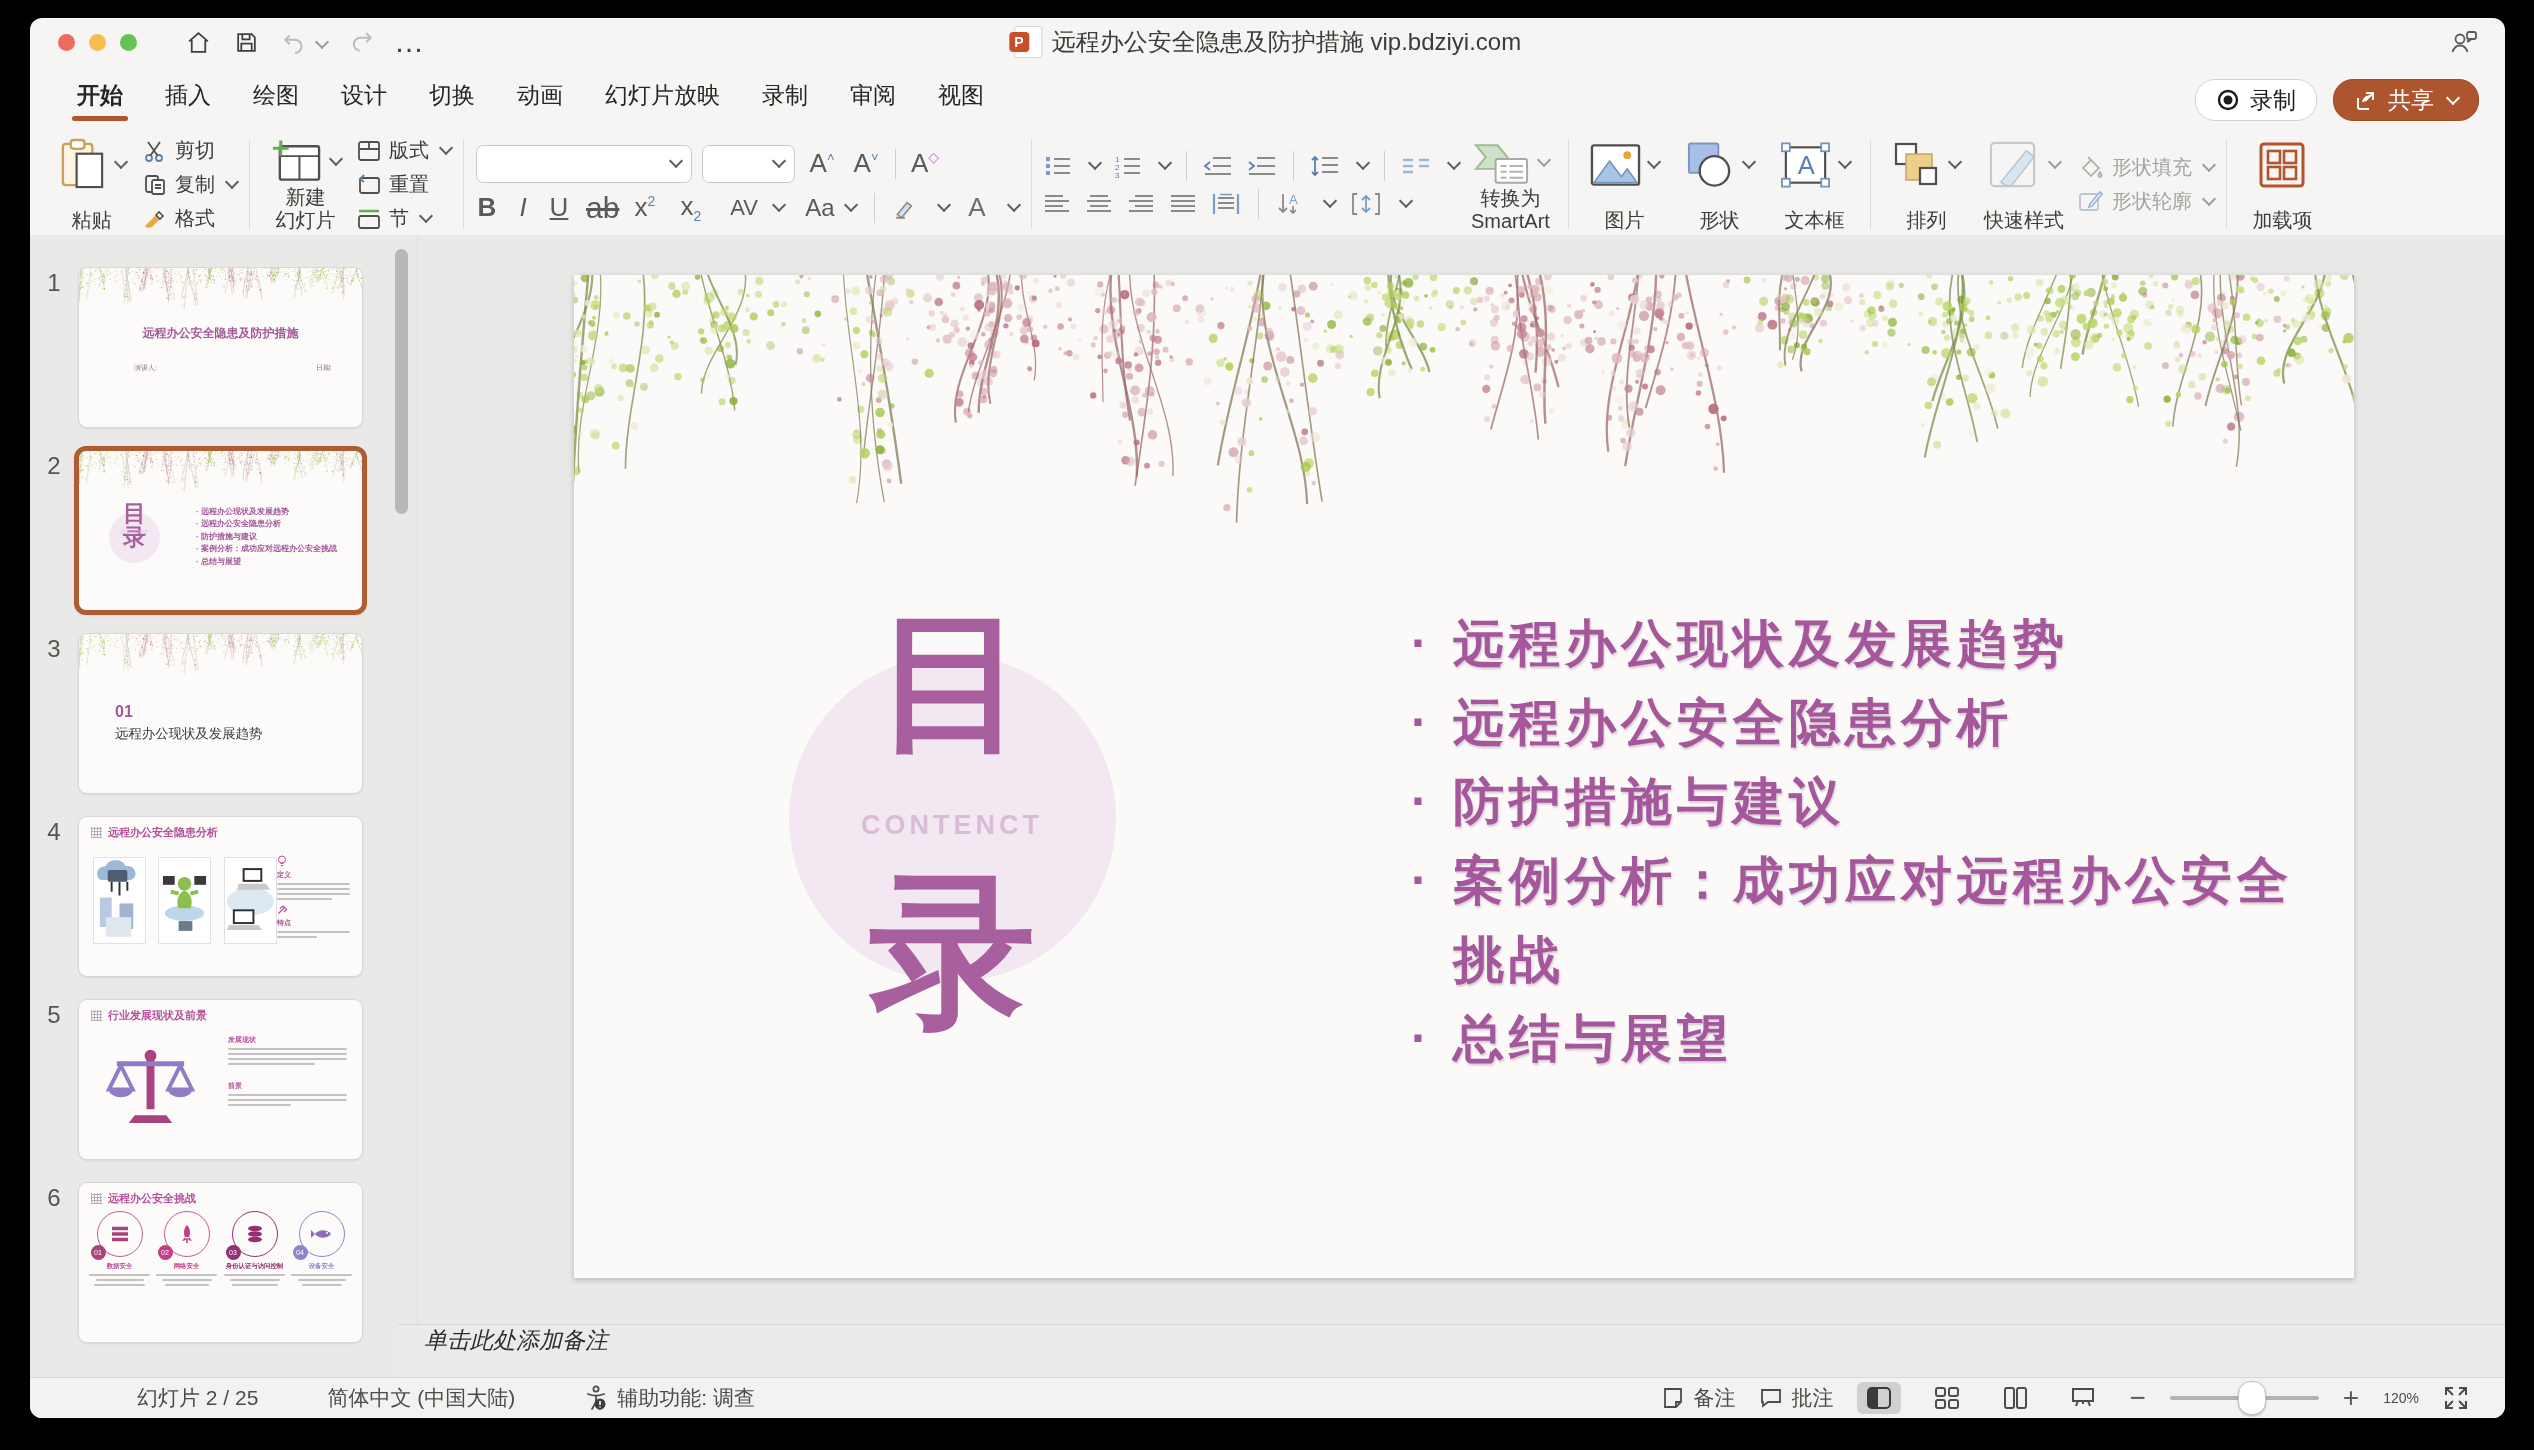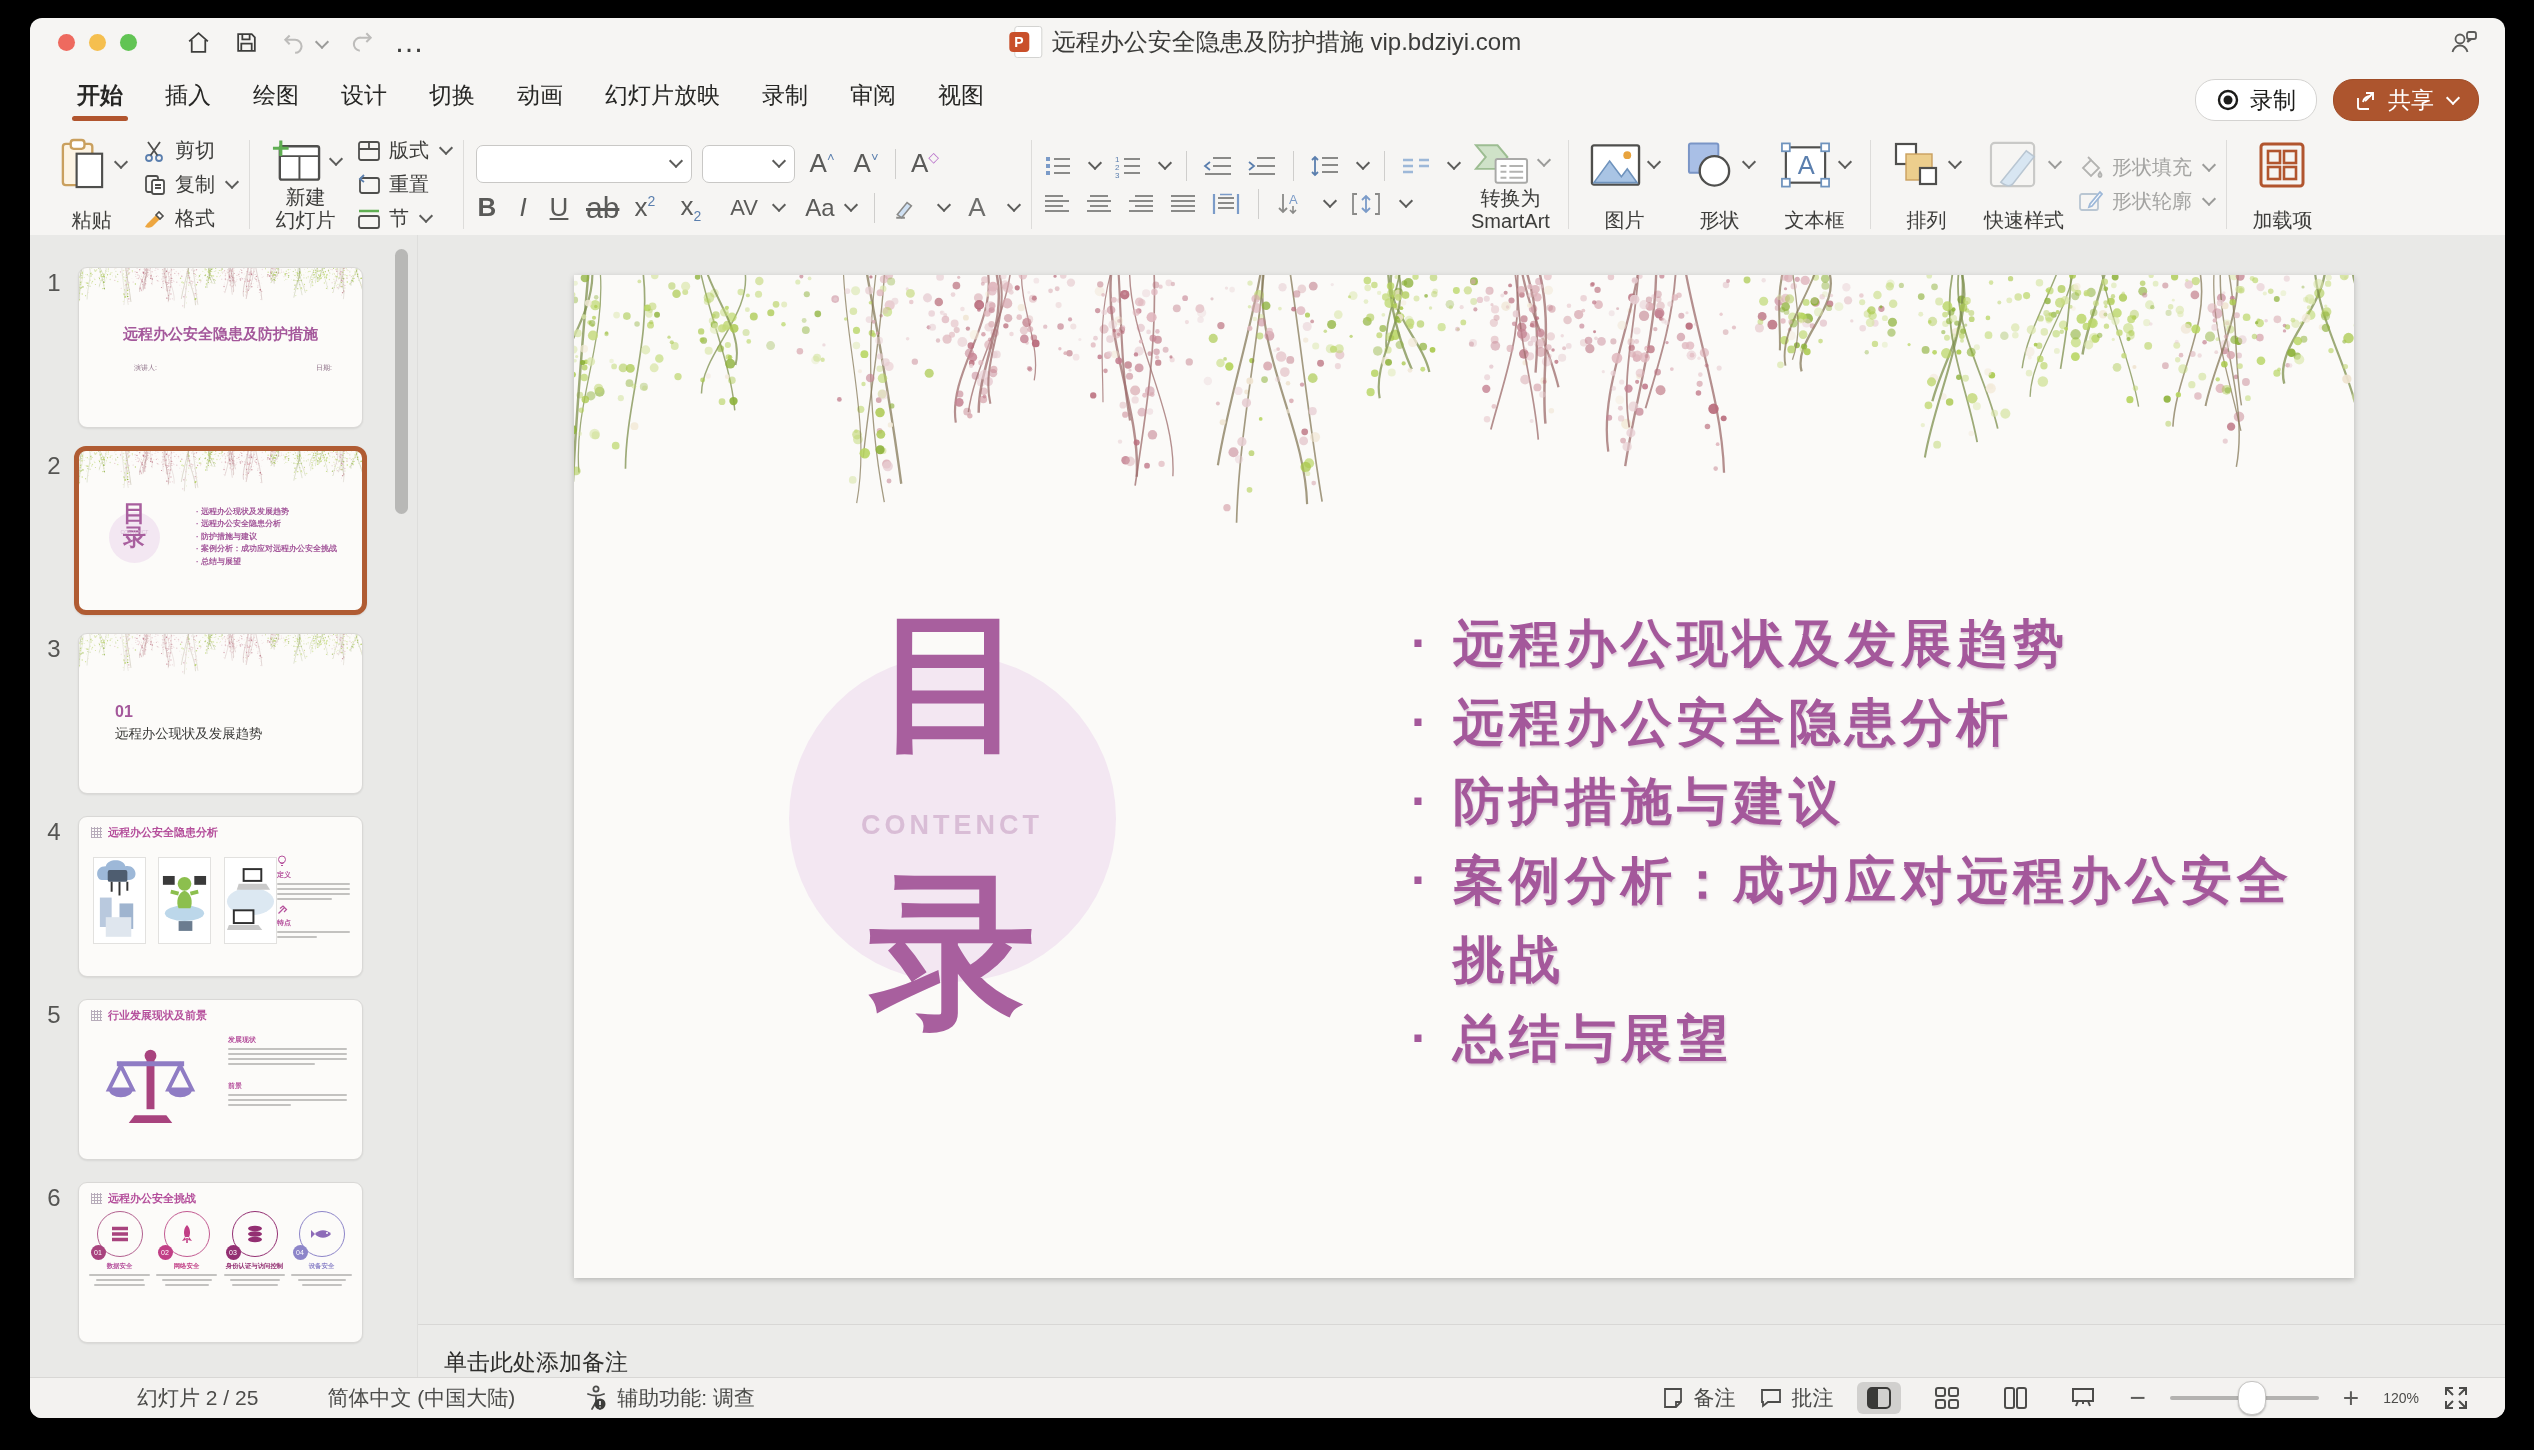--- a/index.html
+++ b/index.html
@@ -73,21 +73,21 @@
   .toc-sub{position:absolute;left:185px;top:535px;width:386px;text-align:center;font-size:27px;letter-spacing:4px;
     color:#d9bdd6;font-weight:600;}
   .toc-bottom{position:absolute;left:215px;top:594px;width:327px;text-align:center;font-size:166px;font-weight:700;
     color:#a85f9e;line-height:166px;}
   .toc-list{position:absolute;left:837px;top:329px;width:931px;}
   .toc-list .li{display:flex;color:#a4589b;font-weight:700;font-size:51px;line-height:79px;letter-spacing:5px;}
   .toc-list .mk{width:42px;flex:none;font-size:50px;}
   .toc-list .tx{text-shadow:1px 2px 2px rgba(120,60,110,.25);}
   
   .mini-floral{position:absolute;left:0;top:0;width:283px;height:45px;}
-  .m1-title{position:absolute;left:0;right:0;top:57px;text-align:center;font-size:15px;font-weight:700;color:#a4589b;}
+  .m1-title{position:absolute;left:0;right:0;top:57px;text-align:center;font-size:12px;font-weight:700;color:#a4589b;}
   .m1-sub{position:absolute;top:95px;left:55px;right:30px;display:flex;justify-content:space-between;
     font-size:7px;color:#8c6e86;}
   .m2-circle{position:absolute;left:30px;top:61px;width:51px;height:51px;border-radius:50%;background:#f3e7f2;}
   .m2-mu{position:absolute;left:30px;top:50px;width:51px;text-align:center;font-size:23px;line-height:24px;
     font-weight:700;color:#a85f9e;}
   .m2-sub{position:absolute;left:22px;top:78px;width:67px;text-align:center;font-size:5px;color:#d9bdd6;}
   .m2-list{position:absolute;left:117px;top:55px;width:150px;}
   .m2-list div{font-size:8px;line-height:12.4px;color:#a4589b;font-weight:700;}
   .m3-code{position:absolute;left:36px;top:69px;font-size:16px;font-weight:700;color:#a4589b;}
   .m3-title{position:absolute;left:36px;top:91px;font-size:13.4px;color:#3a3a38;}
@@ -101,22 +101,22 @@
   .m4-col{position:absolute;left:198px;top:38px;width:75px;}
   .m4-h{font-size:7px;color:#b5509c;font-weight:700;margin:3px 0 2px;}
   .m5-col{position:absolute;left:149px;top:32px;width:121px;}
   .m6-item{position:absolute;top:28px;width:61px;text-align:center;}
   .m6-circ{width:44px;height:44px;border-radius:50%;border:1.5px solid currentColor;margin:0 auto;position:relative;
     display:flex;align-items:center;justify-content:center;}
   .m6-badge{position:absolute;left:-7px;bottom:-4px;width:15px;height:15px;border-radius:50%;color:#fff;
     font-size:7px;display:flex;align-items:center;justify-content:center;}
   .m6-lab{font-size:6.4px;font-weight:700;margin-top:5px;}
   
-  .notes{position:absolute;left:388px;right:0;top:1306px;height:54px;background:#ebebe9;border-top:1px solid #d8d7d5;
-    display:flex;align-items:flex-end;padding-left:26px;box-sizing:border-box;}
+  .notes{position:absolute;left:368px;right:0;top:1306px;height:54px;background:#ebebe9;border-top:1px solid #d8d7d5;
+    display:flex;align-items:flex-start;padding-left:26px;box-sizing:border-box;font-style:italic;}
   .notes span{font-size:23px;color:#2e2e2c;}
   .status{position:absolute;left:0;right:0;bottom:0;height:40px;background:#f3f2f0;border-top:1px solid #d8d7d5;
     display:flex;align-items:center;font-size:21px;color:#4c4c4a;}
   .st-left{display:flex;align-items:center;gap:69px;margin-left:107px;}
   .acc{display:flex;align-items:center;gap:9px;}
   .st-right{margin-left:auto;display:flex;align-items:center;gap:24px;margin-right:36px;}
   .stbtn{display:flex;align-items:center;gap:8px;}
   .viewbtn{width:44px;height:32px;border-radius:6px;display:flex;align-items:center;justify-content:center;}
   .viewbtn.sel{background:#d1d0ce;}
   .zoomtrack{width:149px;height:4px;background:#b3b2b0;border-radius:2px;position:relative;}

